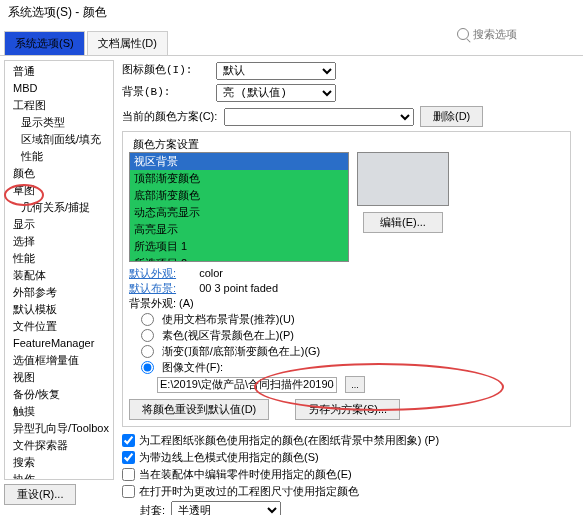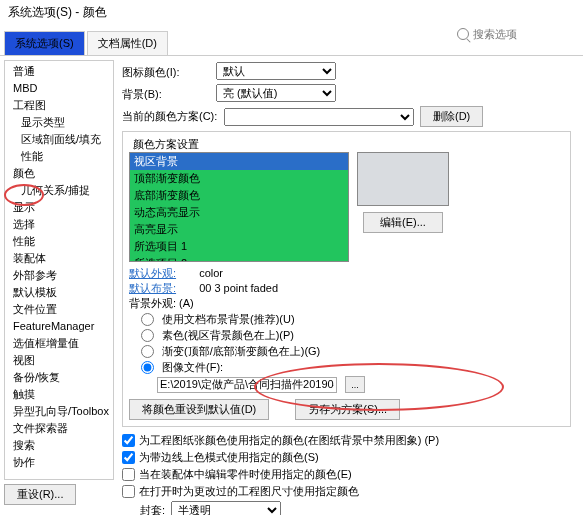--- a/index.html
+++ b/index.html
@@ -12,21 +12,21 @@
 .tabs { display: flex; padding: 2px 4px 0 4px; margin-top: 4px; }
 .tab { padding: 4px 10px; border: 1px solid #ccc; border-bottom: none; background: #f5f5f5; font-size: 11px; cursor: pointer; margin-right: 2px; }
 .tab.active { background: #1d4ed8; }
 .main { display: flex; padding: 4px; border-top: 1px solid #ccc; }
 .tree { width: 110px; border: 1px solid #ccc; height: 420px; overflow: auto; padding: 2px; }
 .tree-item { padding: 1px 0 1px 6px; cursor: pointer; white-space: nowrap; font-size: 11px; line-height: 15px; }
 .tree-item.lvl1 { padding-left: 14px; }
 .circle-mark { position: absolute; border: 2px solid #d44; border-radius: 50%; pointer-events: none; }
 .circle1 { width: 40px; height: 22px; left: 0px; top: 124px; }
 .content { flex: 1; padding: 2px 8px; }
-.row { display: flex; align-items: flex-end; margin-bottom: 4px; gap: 4px; }
+.row { display: flex; align-items: flex-start; margin-bottom: 4px; gap: 4px; font-family: Liberation Mono, monospace; }
 .row label { width: 90px; font-size: 11px; }
 select, input[type=text], button { font-family: inherit; font-size: 11px; }
 select { padding: 1px 2px; }
 .btn { padding: 2px 12px; background: #eee; border: 1px solid #aaa; cursor: pointer; }
 .fieldset { border: 1px solid #ccc; padding: 6px; margin-top: 4px; }
 .fieldset-label { margin-top: -12px; background: #fff; display: inline-block; padding: 0 4px; font-size: 11px; }
 .listbox { width: 220px; height: 110px; border: 1px solid #888; overflow: auto; font-size: 11px; }
 .listbox-item { padding: 1px 4px; background: #22c55e; }
 .listbox-item.selected { background: #2a6ec8; color: #fff; }
 .preview { width: 92px; height: 54px; background: #d9dce0; border: 1px solid #888; }
@@ -68,20 +68,21 @@
 <div class="main">
   <div class="tree-container">
     <div class="tree">
       <div class="tree-item">普通</div>
       <div class="tree-item">MBD</div>
       <div class="tree-item">工程图</div>
       <div class="tree-item lvl1">显示类型</div>
       <div class="tree-item lvl1">区域剖面线/填充</div>
       <div class="tree-item lvl1">性能</div>
       <div class="tree-item">颜色</div>
+      <div class="tree-item">草图</div>
       <div class="tree-item lvl1">几何关系/捕捉</div>
       <div class="tree-item">显示</div>
       <div class="tree-item">选择</div>
       <div class="tree-item">性能</div>
       <div class="tree-item">装配体</div>
       <div class="tree-item">外部参考</div>
       <div class="tree-item">默认模板</div>
       <div class="tree-item">文件位置</div>
       <div class="tree-item">FeatureManager</div>
       <div class="tree-item">选值框增量值</div>

